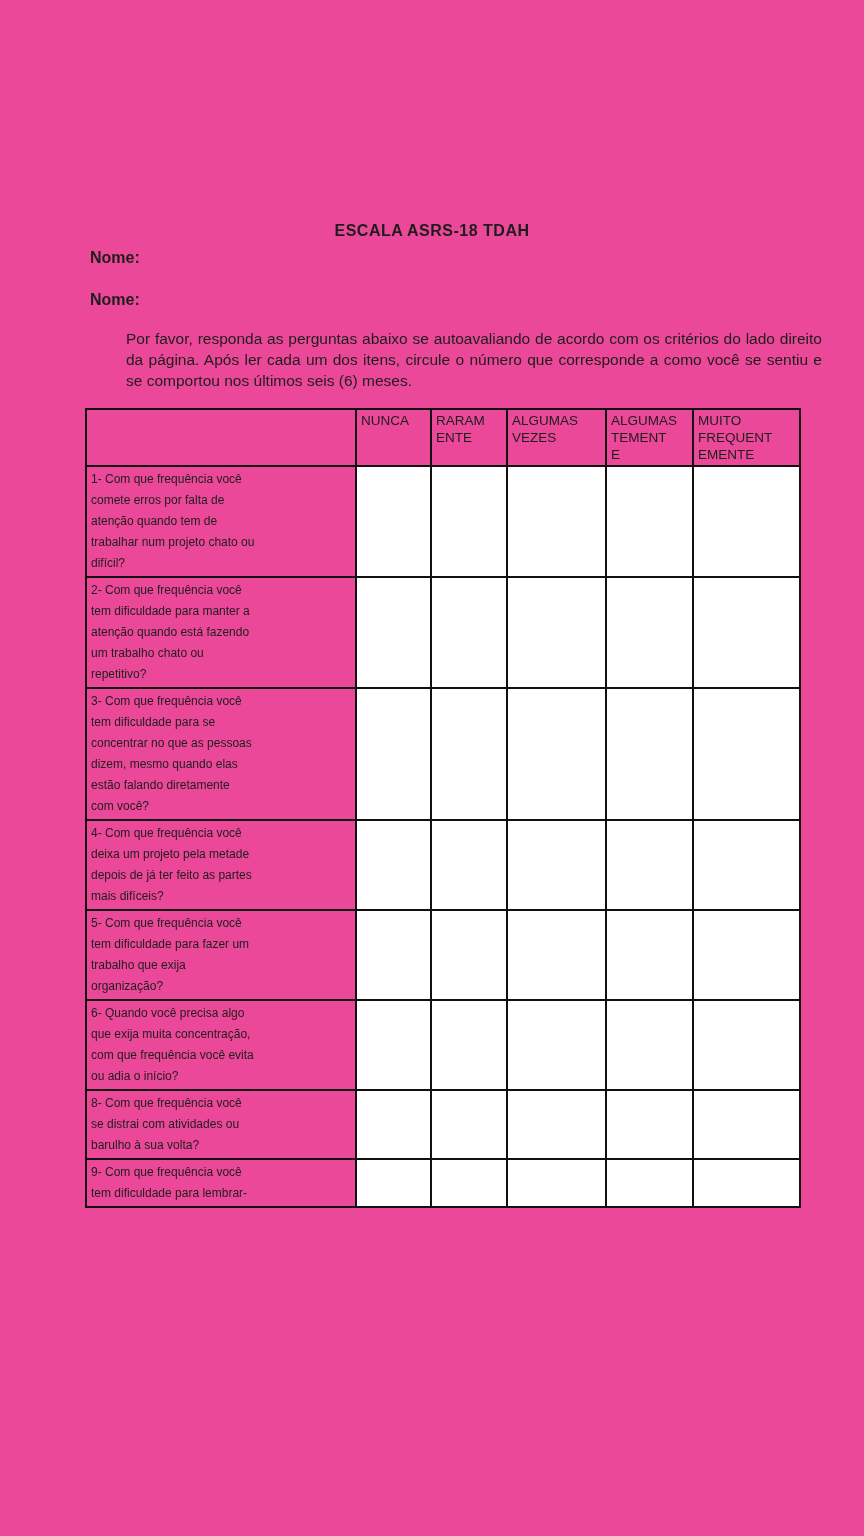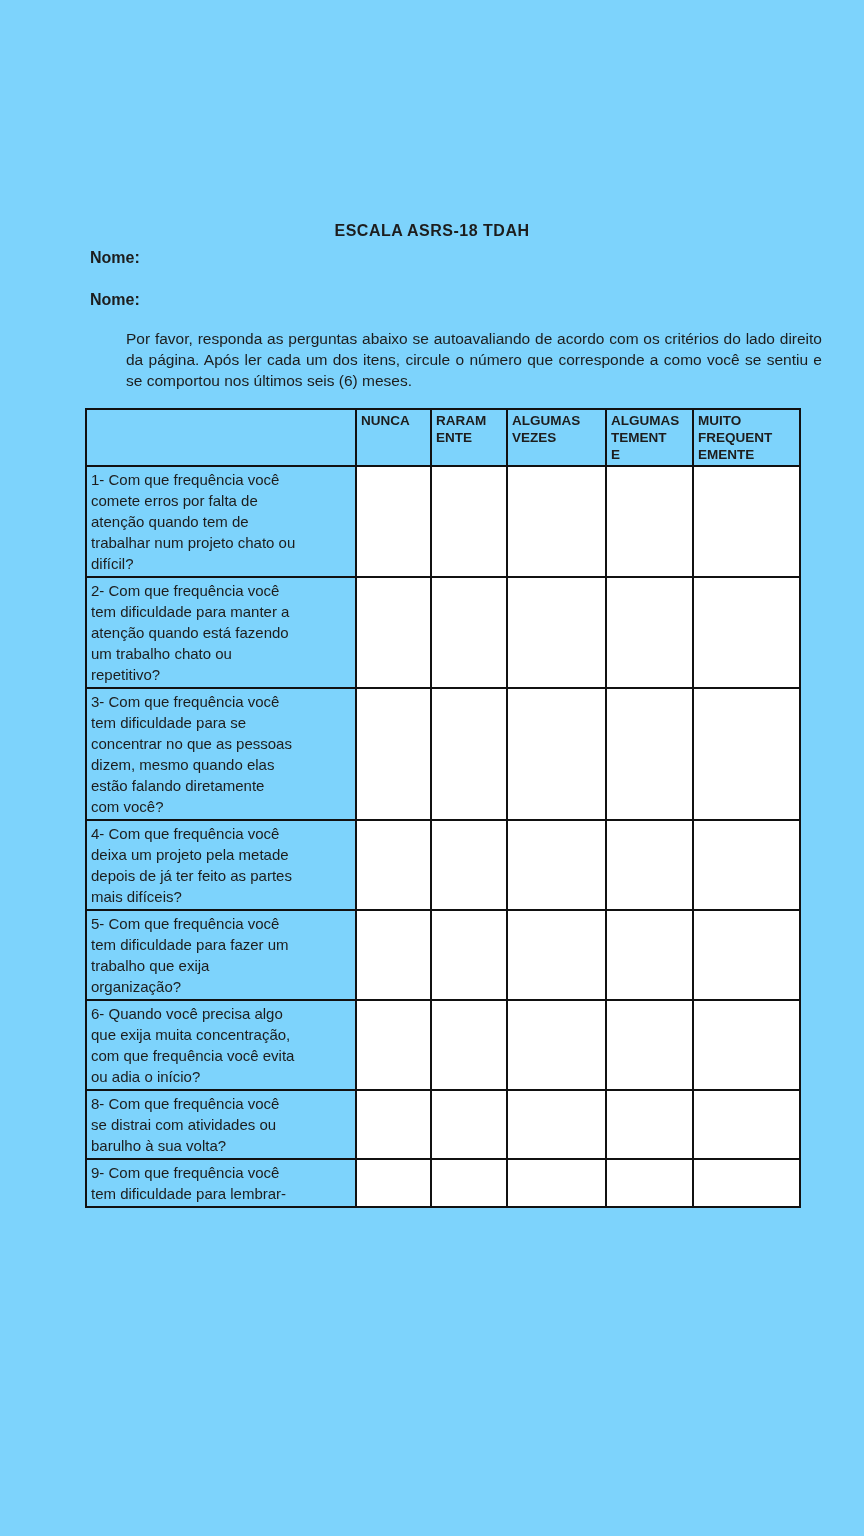--- a/index.html
+++ b/index.html
@@ -6,21 +6,21 @@
   html, body { background: #ffffff; }
   body {
     font-family: "Liberation Sans", sans-serif;
     color: #1d1d1d;
     -webkit-font-smoothing: antialiased;
   }
   .page {
     position: relative;
     width: 864px;
     height: 1536px;
-    background: #7dd3fc;
+    background: #ec4899;
     overflow: hidden;
   }
   .doc-title {
     position: absolute;
     top: 222px;
     left: 0;
     width: 864px;
     text-align: center;
     font-size: 16px;
     font-weight: bold;
@@ -52,27 +52,27 @@
     border-collapse: collapse;
     table-layout: fixed;
   }
   .qtable th, .qtable td {
     border: 2px solid #111111;
     vertical-align: top;
     padding: 2px 4px;
   }
   .qtable th {
     font-size: 13.5px;
-    font-weight: bold;
+    font-weight: normal;
     line-height: 17px;
     text-align: left;
     white-space: pre-line;
   }
   .qtable td.qcell {
-    font-size: 15px;
+    font-size: 12px;
     line-height: 21px;
     white-space: pre-line;
   }
   .qtable td.ans { background: #ffffff; }
 </style>
 </head>
 <body>
 
 <div class="page">
 

